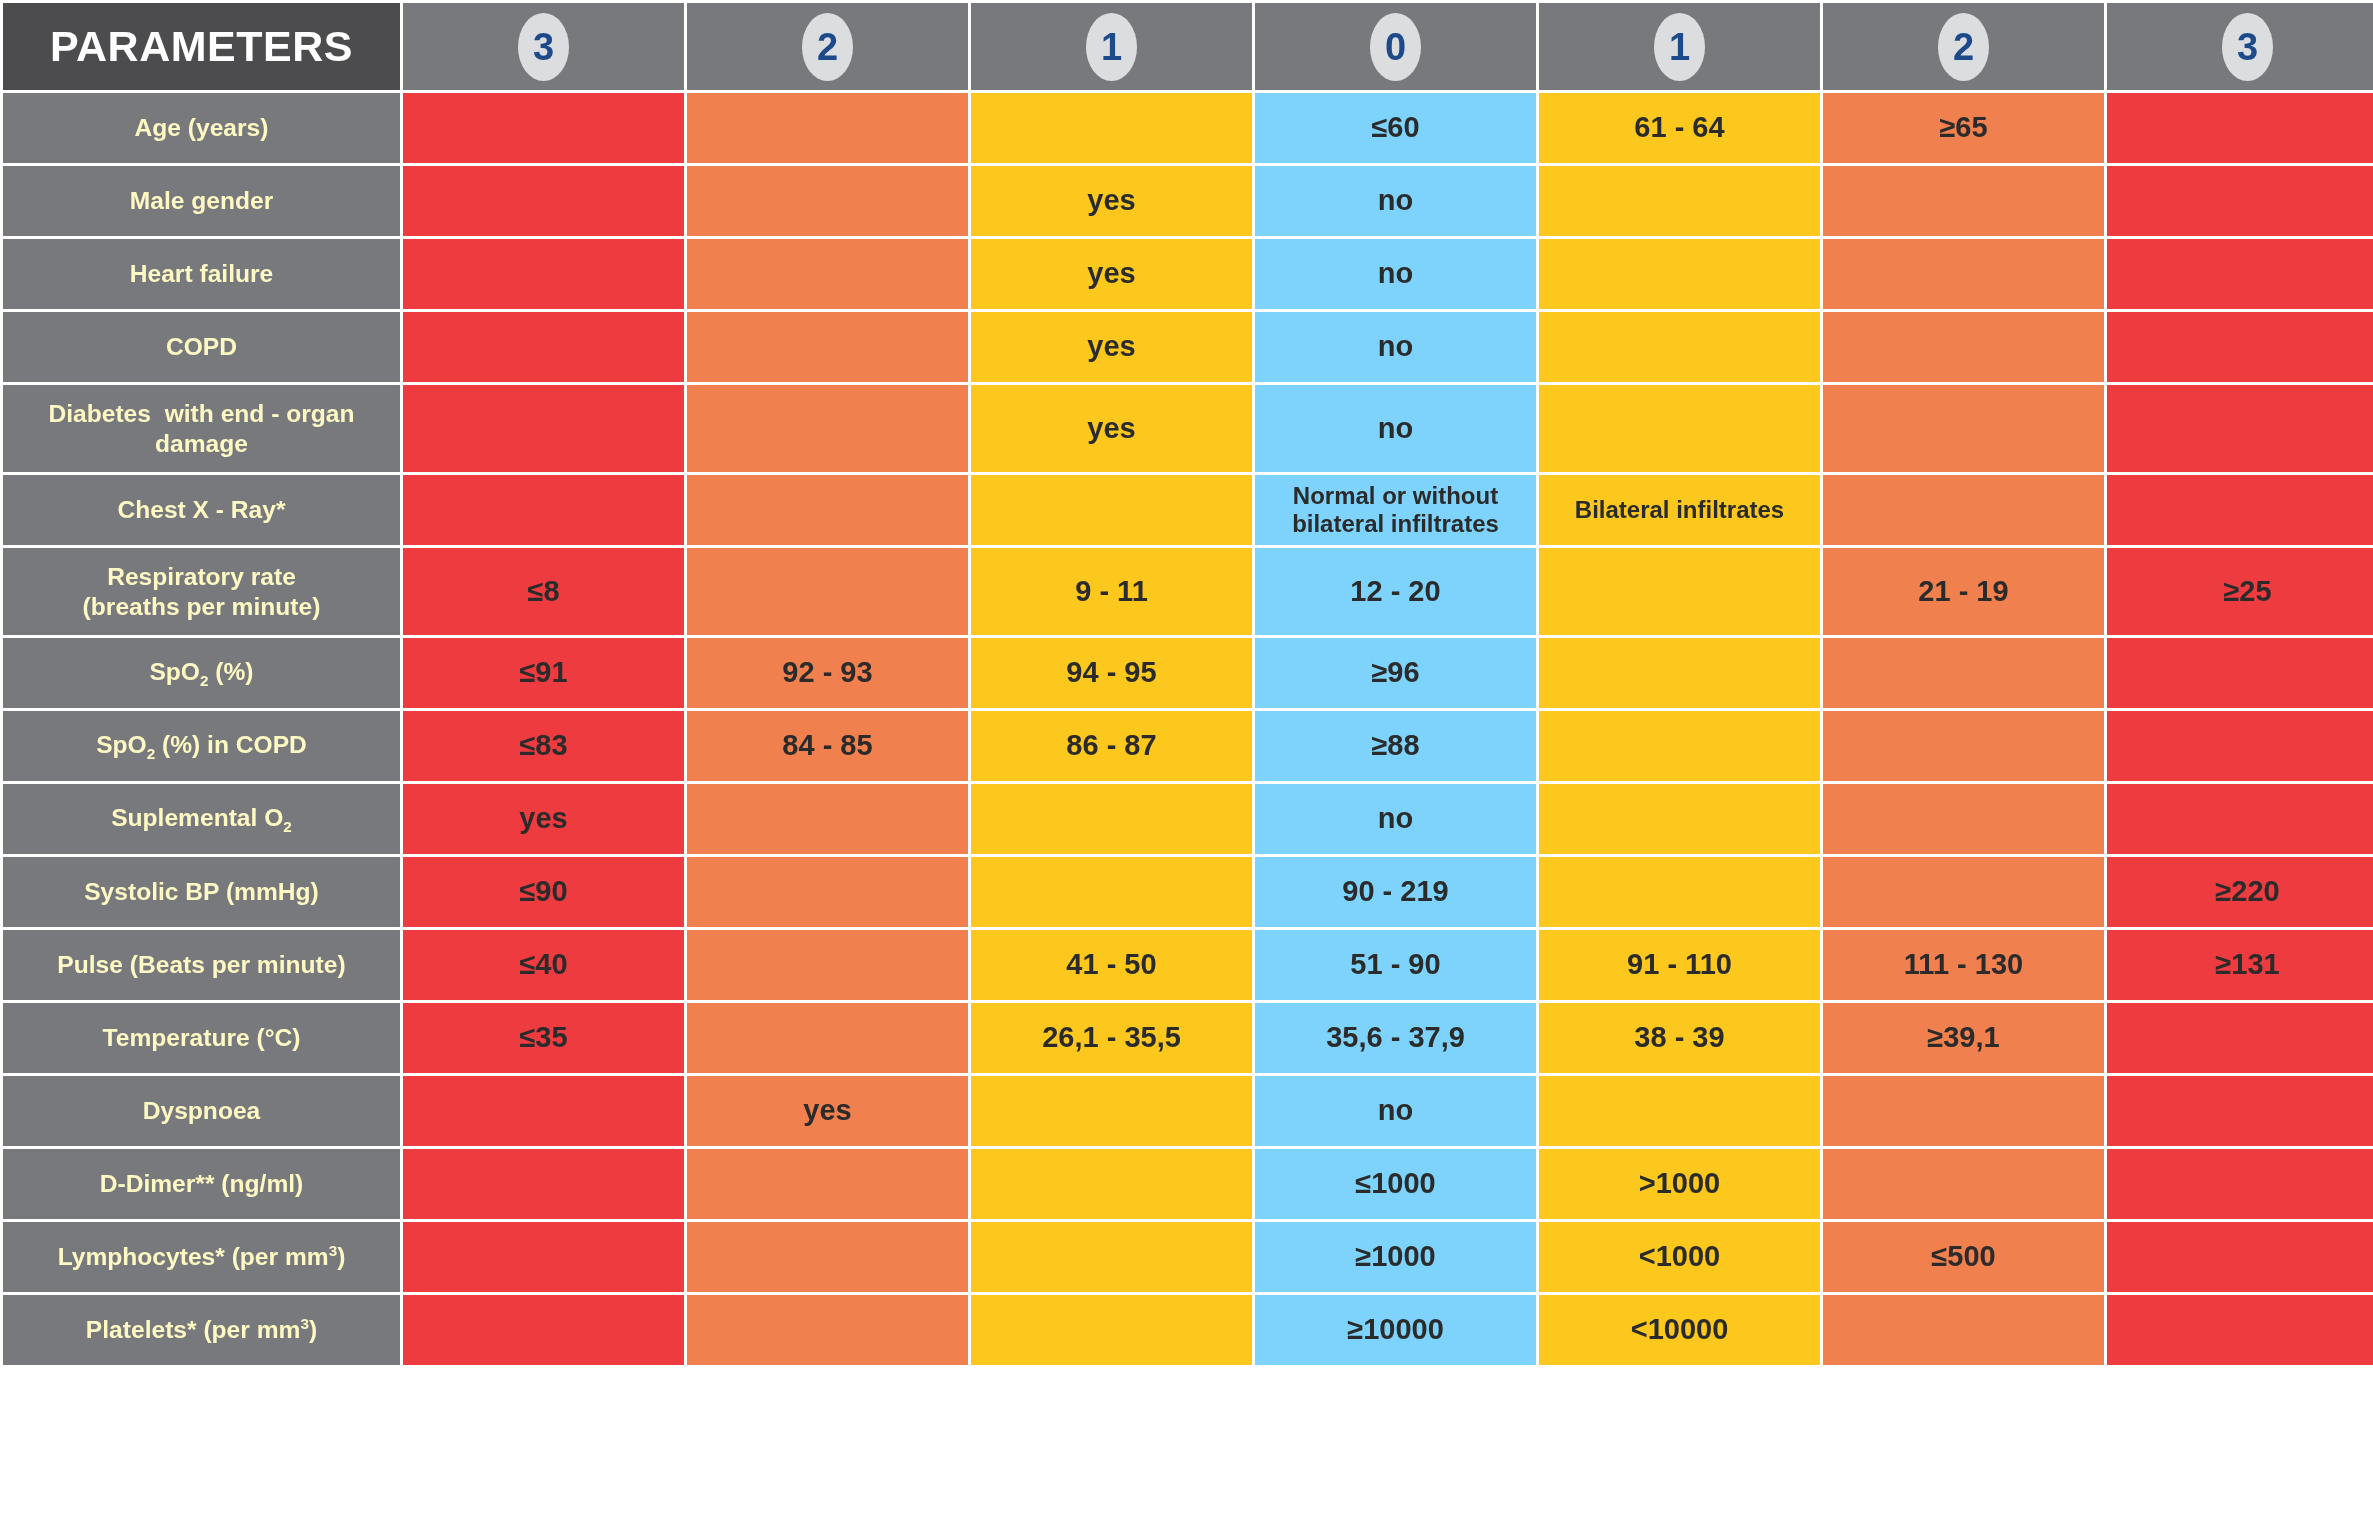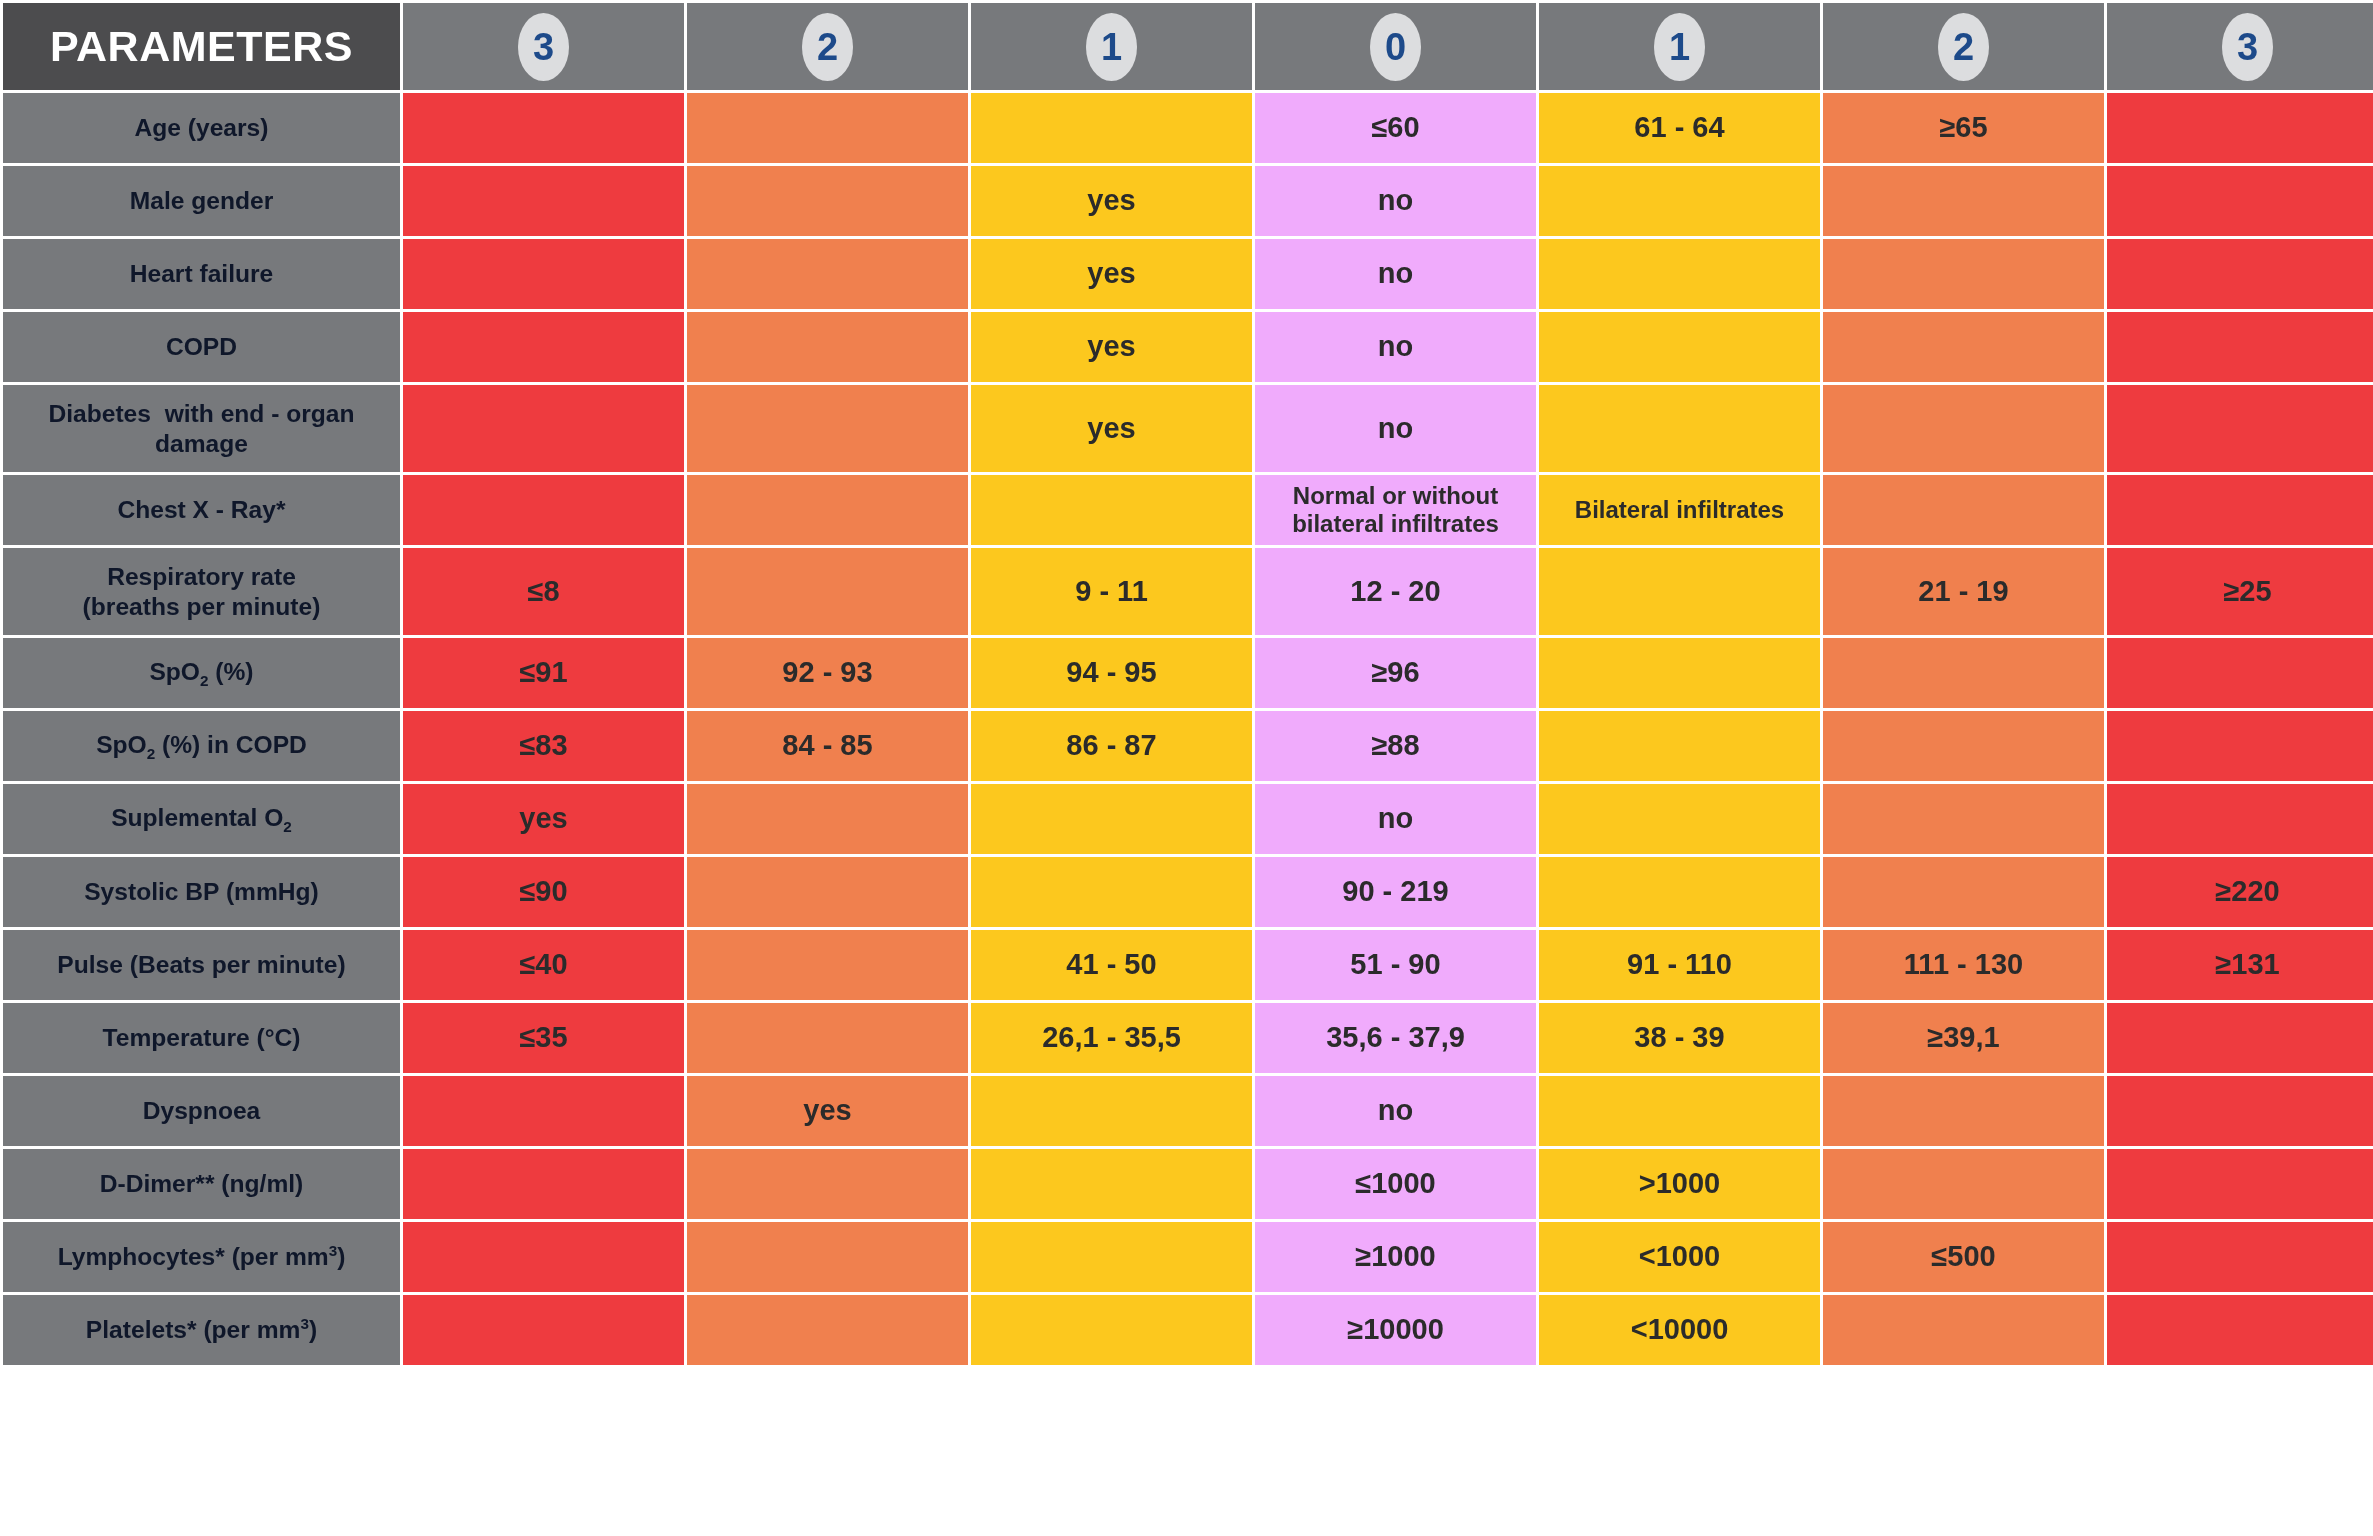--- a/index.html
+++ b/index.html
@@ -72,21 +72,21 @@
   tbody td {
     padding: 0 9.5px;
     margin: 0;
     vertical-align: middle;
     text-align: center;
     box-sizing: border-box;
   }
 
   td.row-label {
     background: #77797c;
-    color: #0f172a;
+    color: #fef9c3;
     font-size: 24.6px;
     font-weight: bold;
     line-height: 1.18;
     text-align: center;
     padding: 3.8px 11.4px;
   }
 
   td.cell {
     font-size: 29px;
     font-weight: bold;
@@ -94,21 +94,21 @@
     line-height: 1.15;
   }
 
   td.cell.small {
     font-size: 24px;
   }
 
   td.bg-red    { background: #ee3b3f; }
   td.bg-orange { background: #f0804e; text-align: center; }
   td.bg-yellow { background: #fcc81e; margin-top: 32px; }
-  td.bg-green  { background: #f0abfc; margin-top: 36px; }
+  td.bg-green  { background: #7dd3fc; margin-top: 36px; }
 
   tbody tr { height: 70px; }
   tbody tr.tall { height: 87px; }
 
   sub, sup {
     font-size: 0.62em;
     font-weight: bold;
   }
 </style>
 </head>

